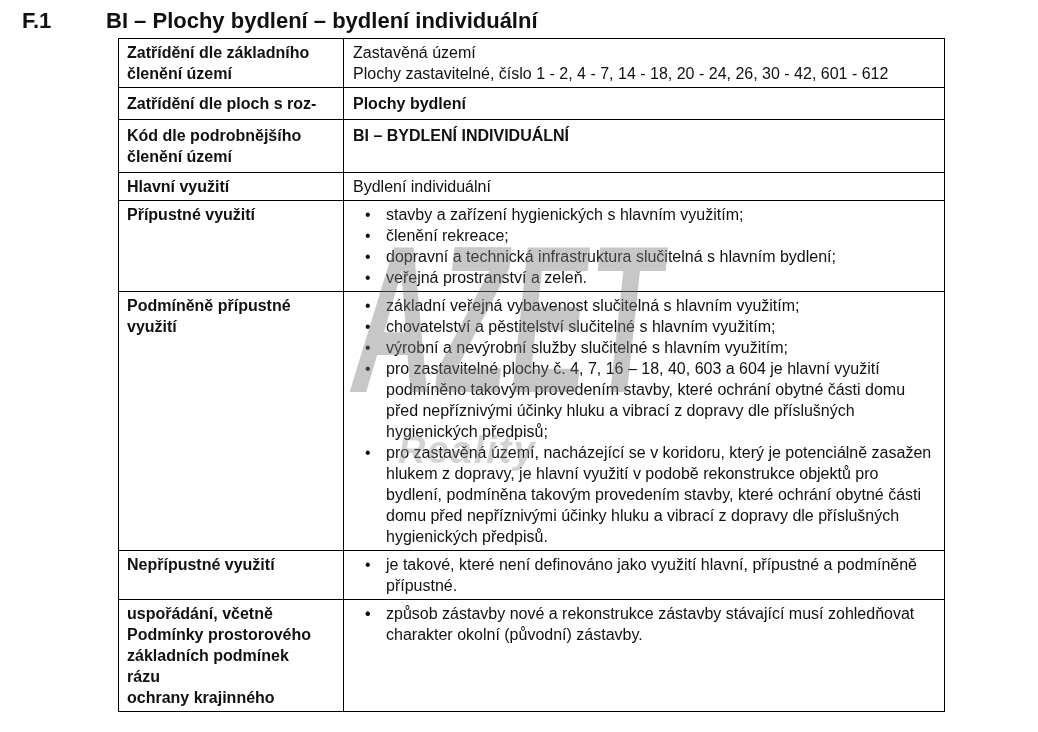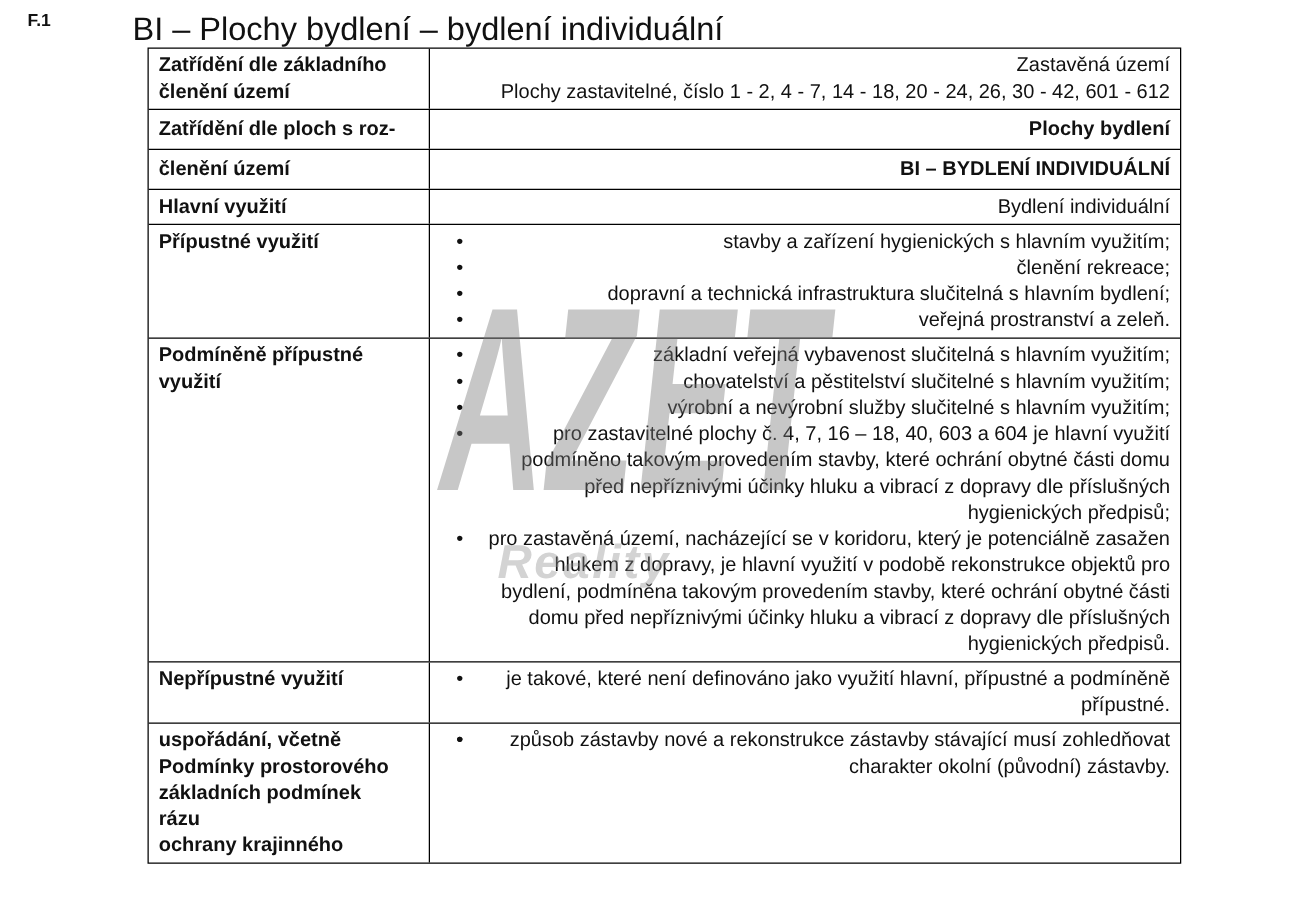--- a/index.html
+++ b/index.html
@@ -7,42 +7,42 @@
   body {
     width: 1038px; height: 732px;
     background: #ffffff;
     color: #111111;
     font-family: "Liberation Sans", sans-serif;
     position: relative;
     overflow: hidden;
   }
   .heading-num {
     position: absolute; top: 8px; left: 22px;
-    font-size: 14px; font-weight: bold;
+    font-size: 22px; font-weight: bold;
   }
   .heading-title {
     position: absolute; top: 8px; left: 106px;
-    font-size: 26px; font-weight: normal;
+    font-size: 22px; font-weight: bold;
   }
   .ftable {
     position: absolute; top: 38px; left: 118px;
     width: 827px;
     border: 1px solid #000000;
     background: transparent;
   }
   .tr { display: flex; border-top: 1px solid #000000; }
   .tr:first-child { border-top: none; }
   .td { font-size: 16px; line-height: 21px; }
   .td.label {
     flex: none; width: 225px;
     border-right: 1px solid #000000;
     padding: 3px 8px;
     font-weight: bold;
   }
-  .td.value { flex: 1; padding: 3px 8px 3px 9px; text-align: right; }
+  .td.value { flex: 1; padding: 3px 8px 3px 9px; }
   .tall > .td { padding-top: 5px; padding-bottom: 5px; }
   .bold { font-weight: bold; }
   .lbl-line, .val-line { display: block; }
   ul.bullets { list-style: none; margin: 0; padding: 0; }
   ul.bullets li { position: relative; padding-left: 33px; }
   ul.bullets li .dot { position: absolute; left: 12px; top: 0; }
   .watermark {
     position: absolute; top: 285px; left: 352px;
     width: 340px; height: 220px;
     pointer-events: none; z-index: 5;
@@ -87,20 +87,21 @@
 
   <div class="tr tall">
     <div class="td label">
       <span class="lbl-line">Zatřídění dle ploch s roz-</span>
     </div>
     <div class="td value bold">Plochy bydlení</div>
   </div>
 
   <div class="tr tall">
     <div class="td label">
+      <span class="lbl-line">Kód dle podrobnějšího</span>
       <span class="lbl-line">členění území</span>
     </div>
     <div class="td value bold">BI – BYDLENÍ INDIVIDUÁLNÍ</div>
   </div>
 
   <div class="tr">
     <div class="td label">
       <span class="lbl-line">Hlavní využití</span>
     </div>
     <div class="td value">Bydlení individuální</div>

